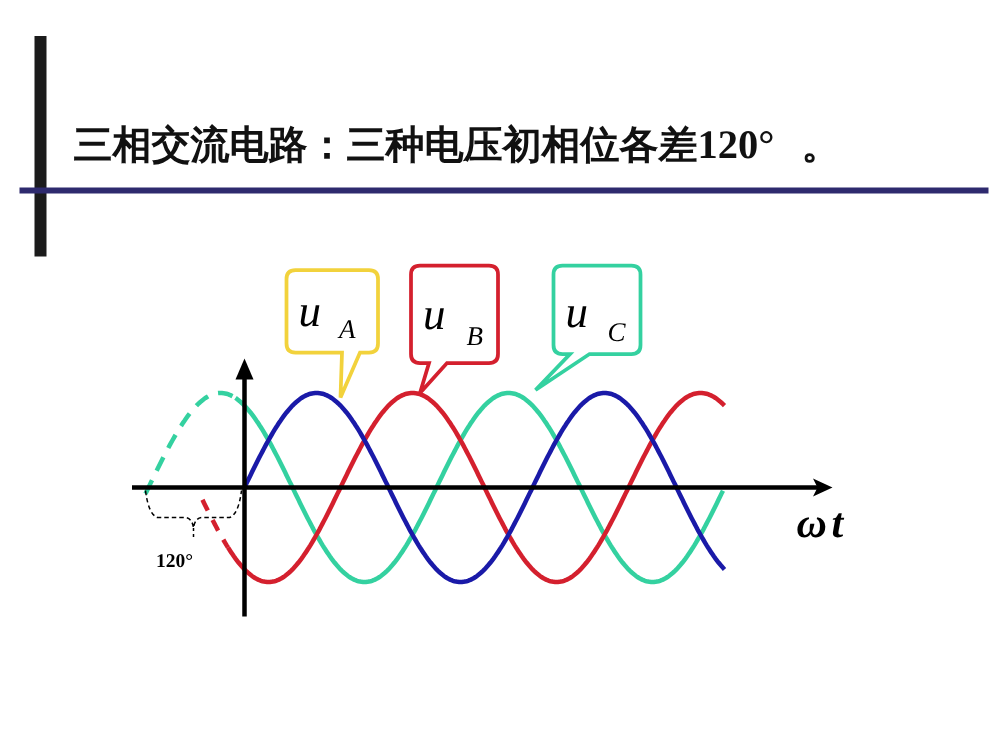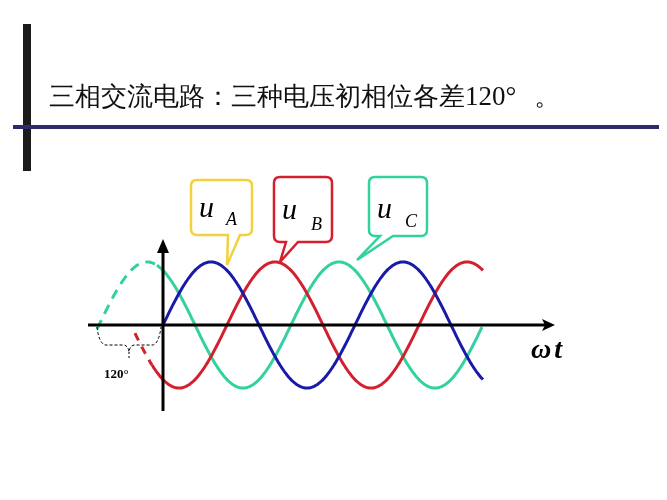--- a/index.html
+++ b/index.html
@@ -1,19 +1,19 @@
 <!DOCTYPE html>
 <html><head>
 <meta charset="utf-8">
 <style>
   html, body { margin: 0; padding: 0; background: #ffffff; }
   body { width: 667px; height: 500px; position: relative; overflow: hidden; font-family: "DejaVu Sans", sans-serif; }
   .vbar { position: absolute; left: 23px; top: 24px; width: 8px; height: 147px; background: #1b1b1b; }
   .hbar { position: absolute; left: 13px; top: 125px; width: 646px; height: 4px; background: #2e2a6e; }
-  .title { position: absolute; left: 49px; top: 79px; font-size: 26px; font-weight: normal; color: #111; white-space: nowrap; letter-spacing: 0px; font-family: "DejaVu Sans", sans-serif; }
+  .title { position: absolute; left: 49px; top: 79px; font-size: 26px; font-weight: bold; color: #111; white-space: nowrap; letter-spacing: 0px; font-family: "DejaVu Sans", sans-serif; }
   .title .num { font-family: "Liberation Serif", serif; font-size: 27px; }
   svg { position: absolute; left: 0; top: 0; }
   .lbl-u { font-family: "Liberation Serif", serif; font-style: italic; font-size: 30px; fill: #000; }
   .lbl-sub { font-family: "Liberation Serif", serif; font-style: italic; font-size: 18px; fill: #000; }
   .wt { font-family: "Liberation Serif", serif; font-style: italic; font-weight: bold; font-size: 28px; fill: #000; }
   .deg { font-family: "Liberation Serif", serif; font-weight: bold; font-size: 13px; fill: #000; }
 </style>
 </head>
 <body>
 

